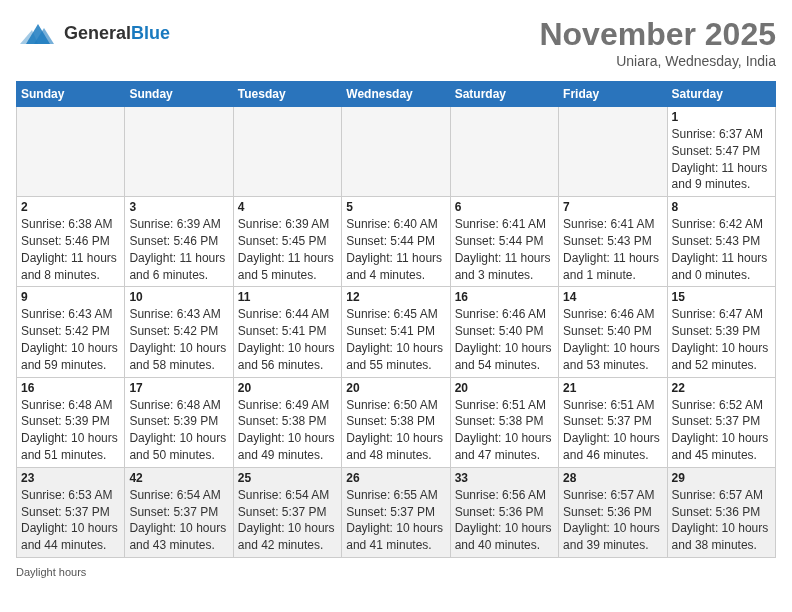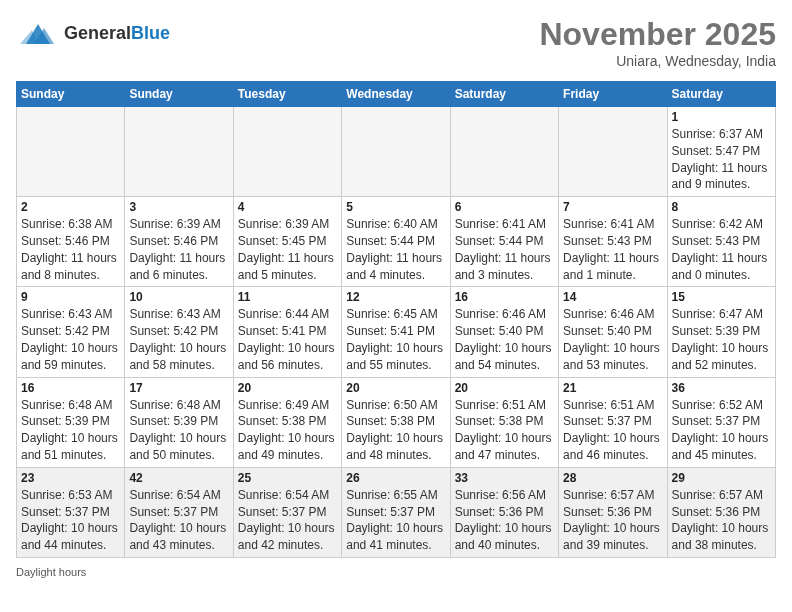--- a/index.html
+++ b/index.html
@@ -215,21 +215,21 @@
         </td>
         <td>
           <span class="day-num">20</span>
           <div class="cell-info">Sunrise: 6:51 AM<br>Sunset: 5:38 PM<br>Daylight: 10 hours and 47 minutes.</div>
         </td>
         <td>
           <span class="day-num">21</span>
           <div class="cell-info">Sunrise: 6:51 AM<br>Sunset: 5:37 PM<br>Daylight: 10 hours and 46 minutes.</div>
         </td>
         <td>
-          <span class="day-num">36</span>
+          <span class="day-num">22</span>
           <div class="cell-info">Sunrise: 6:52 AM<br>Sunset: 5:37 PM<br>Daylight: 10 hours and 45 minutes.</div>
         </td>
       </tr>
       <tr>
         <td>
           <span class="day-num">23</span>
           <div class="cell-info">Sunrise: 6:53 AM<br>Sunset: 5:37 PM<br>Daylight: 10 hours and 44 minutes.</div>
         </td>
         <td>
           <span class="day-num">42</span>

